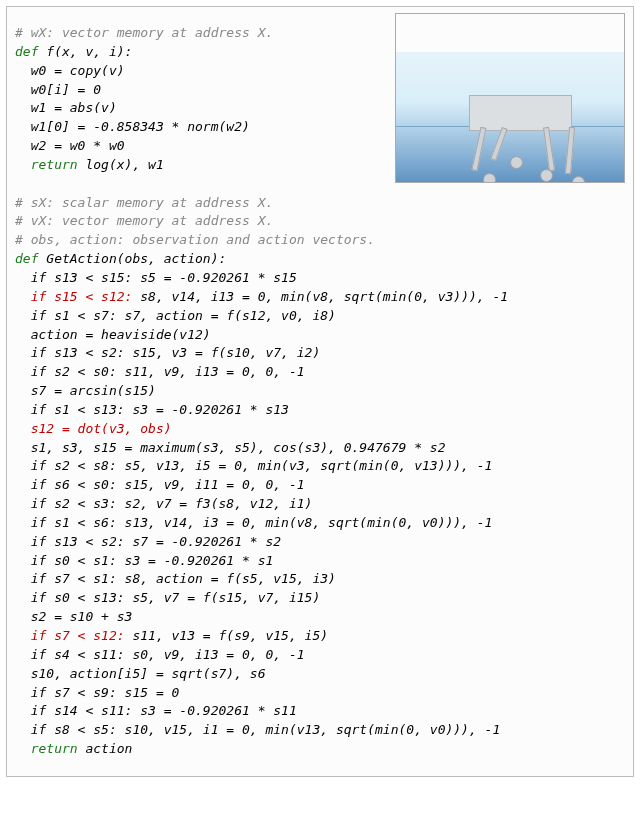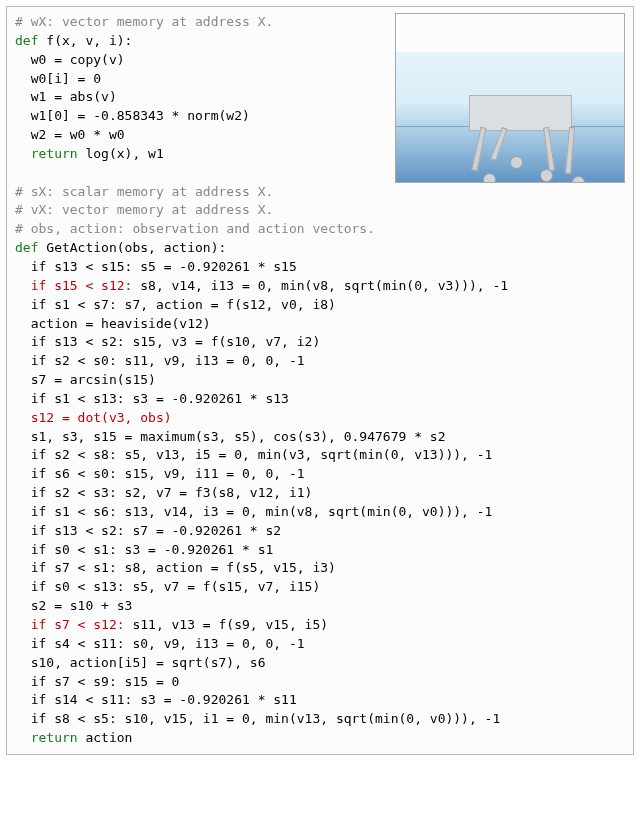--- a/index.html
+++ b/index.html
@@ -7,22 +7,23 @@
     font-family: "Courier New", Courier, monospace;
     font-size: 13px;
     line-height: 1.45;
     background: #fff;
     padding: 6px;
     width: 640px;
   }
   .code-box {
     border: 1px solid #bbb;
     background: #fcfcfc;
-    padding: 6px 8px;
+    padding: 17px 8px;
     position: relative;
+    font-style: italic;
   }
   .cmt { color: #888; }
   .kw { color: #1a7a1a; }
   .hl { color: #c00000; }
   .thumb {
     position: absolute;
     top: 6px;
     right: 8px;
     width: 230px;
     height: 170px;

